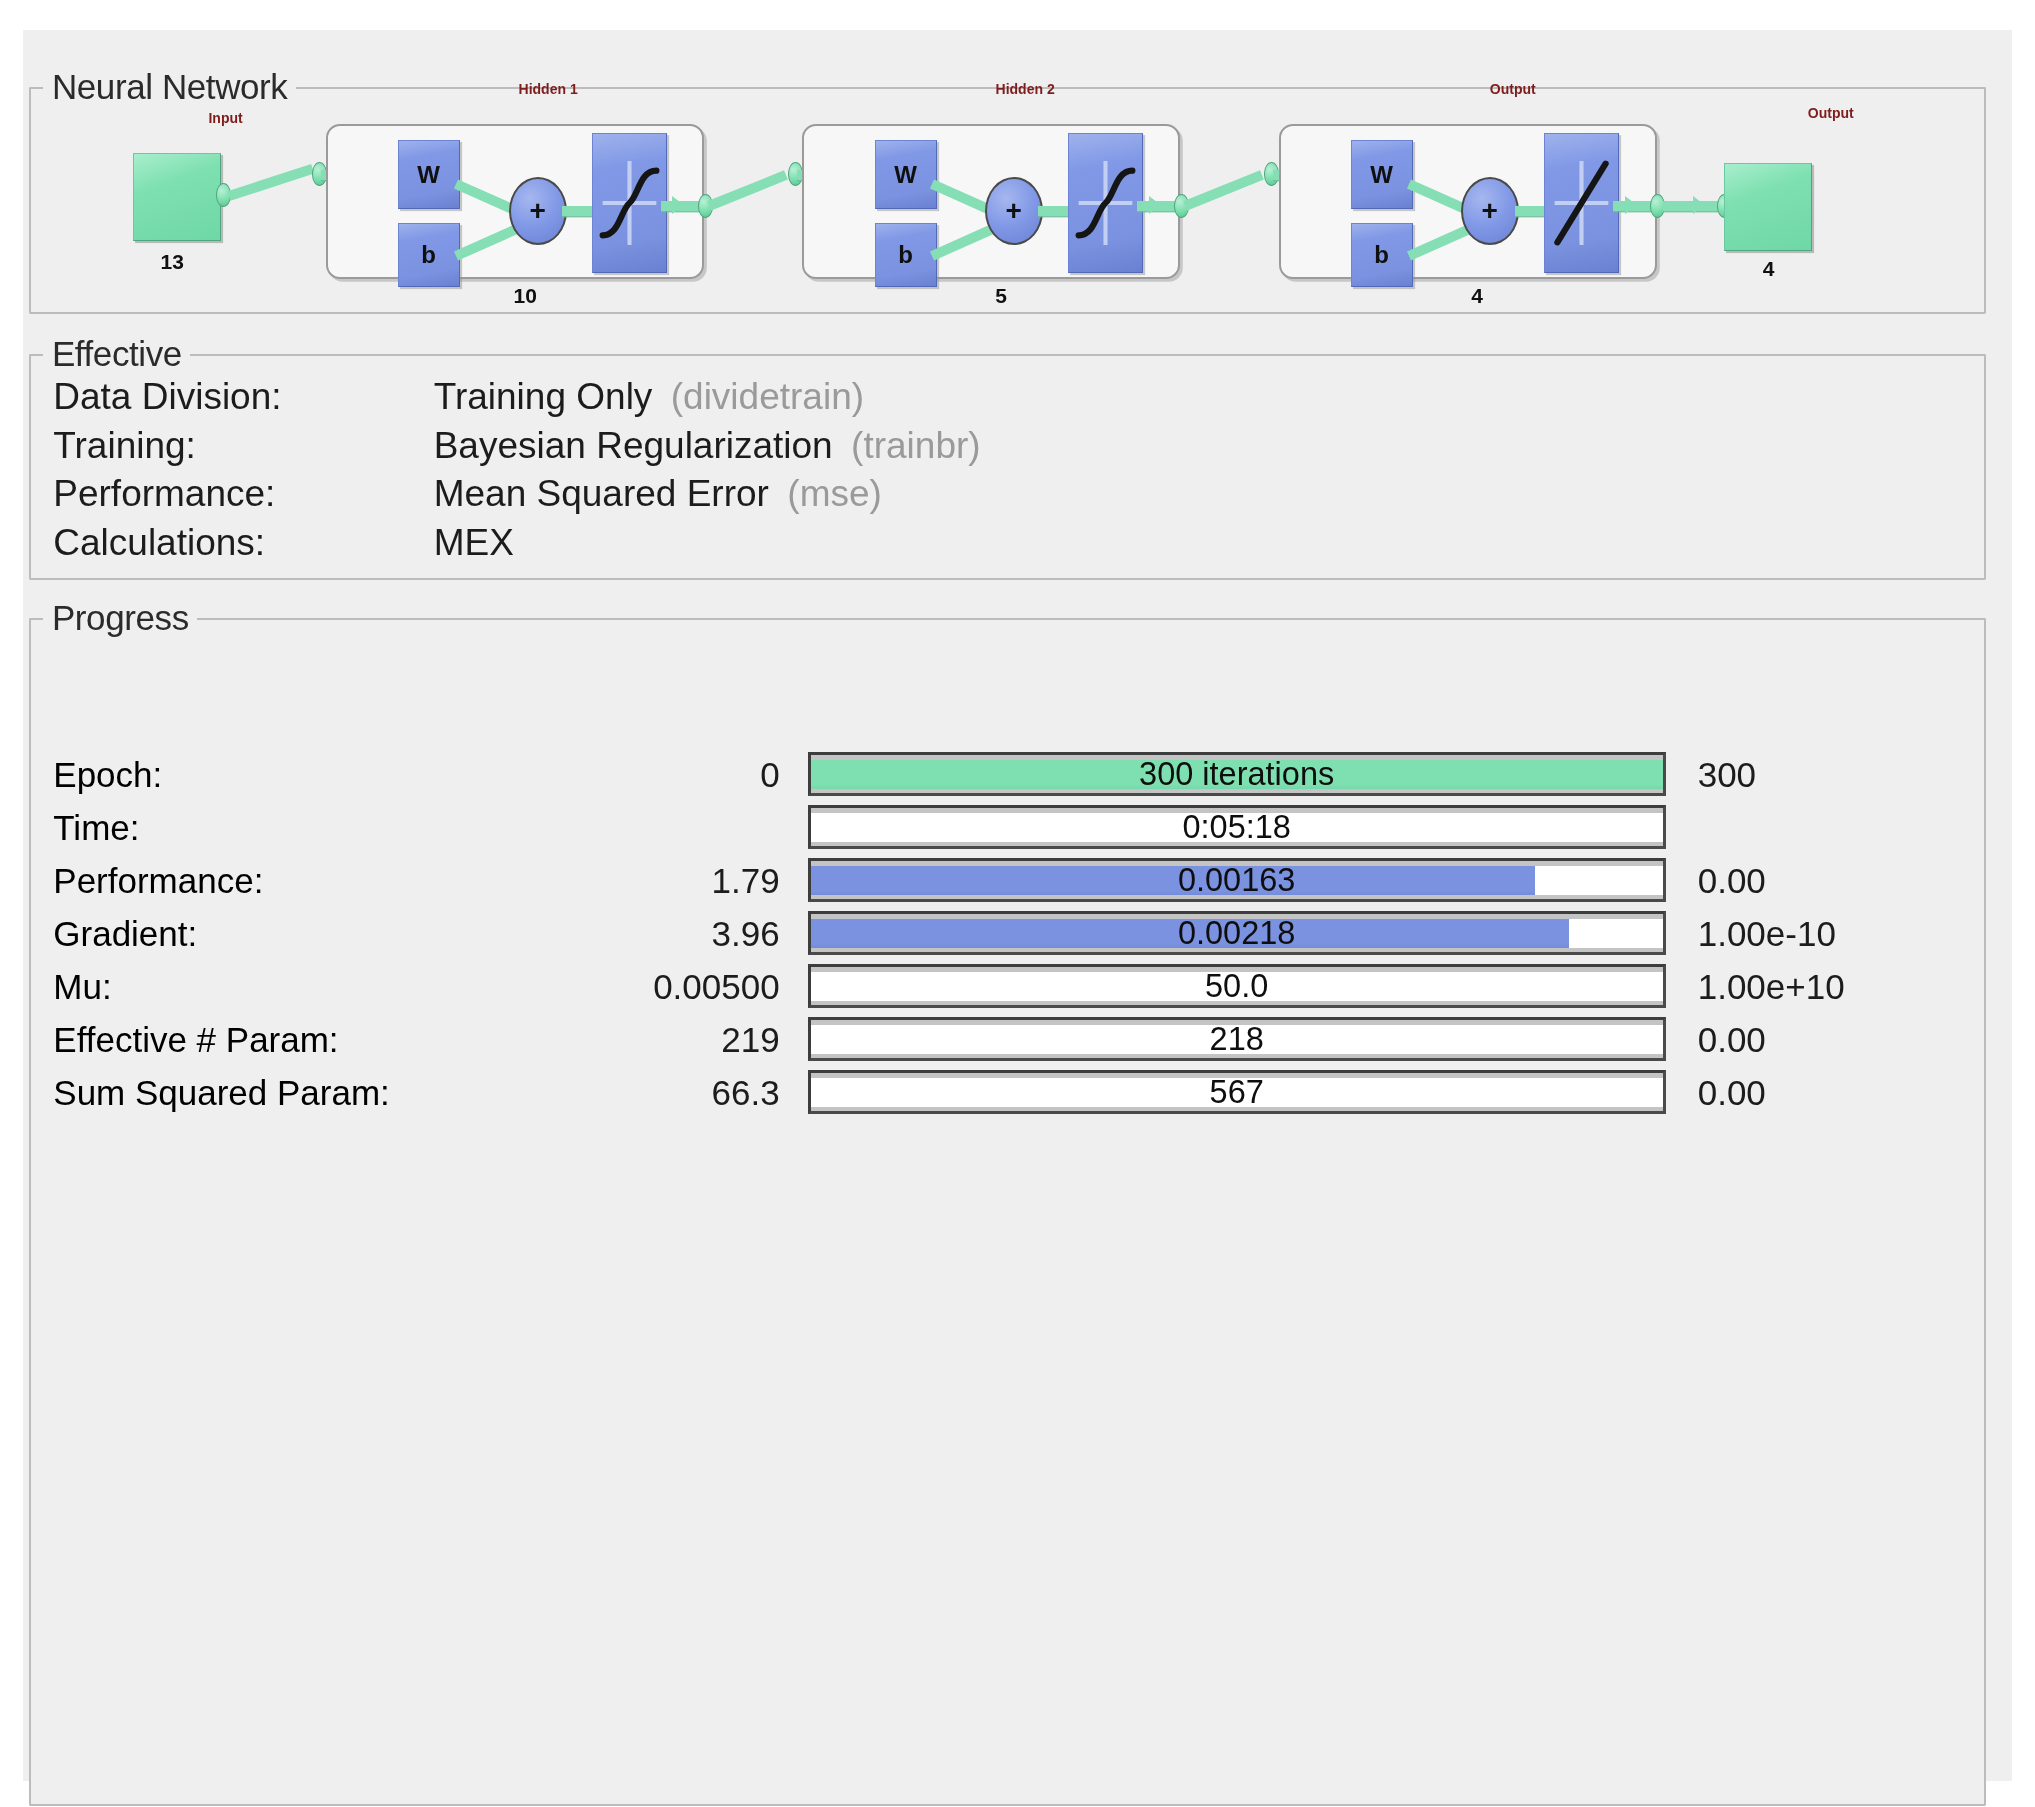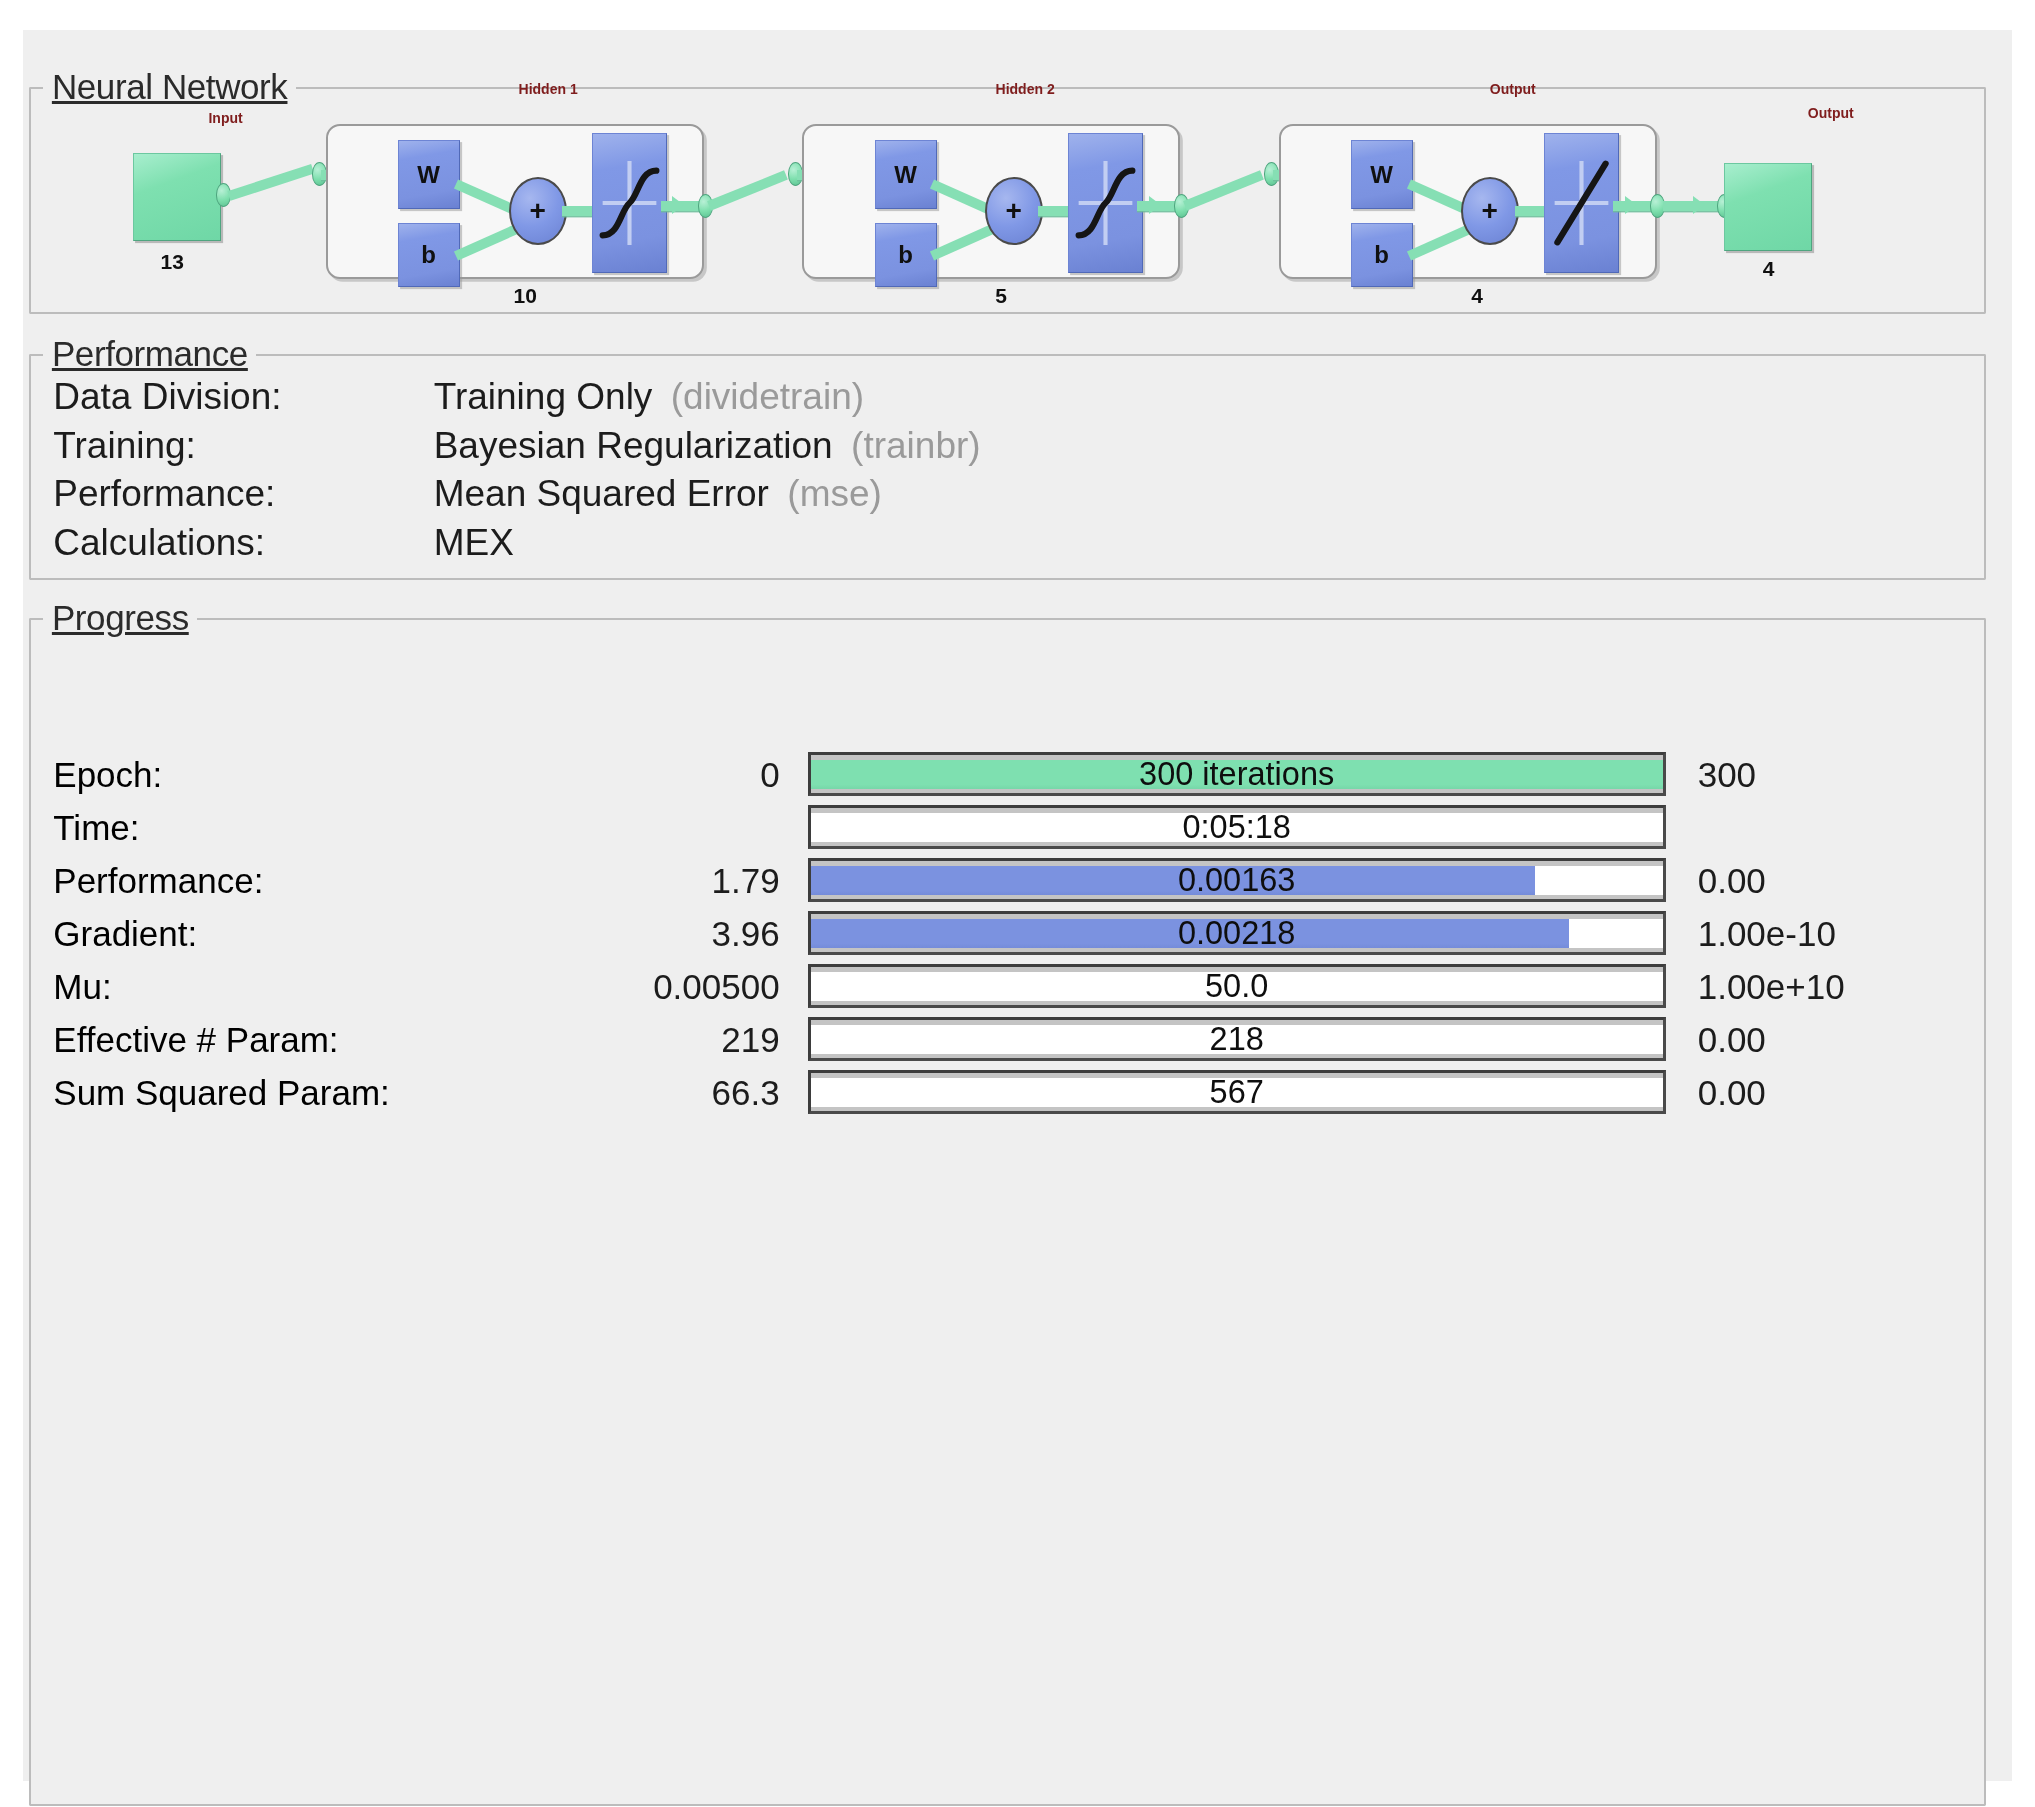--- a/index.html
+++ b/index.html
@@ -39,21 +39,20 @@
     top: -24px;
     left: 12.7px;
     background: #efefef;
     padding: 0 8.5px;
     font-size: 35px;
     font-weight: 400;
     color: #2b2b2b;
     white-space: nowrap;
     line-height: 44px;
     letter-spacing: -0.4px;
-    text-decoration: underline;
   }
 
   #panel-network { left: 5.7px;  top: 57px;   width: 1957px; height: 227px; }
   #panel-algorithms { left: 5.7px; top: 324px; width: 1957px; height: 226px; }
   #panel-progress { left: 5.7px; top: 588px;  width: 1957px; height: 1188px; }
 
   
   #network-canvas {
     position: absolute;
     left: 0; top: 0;
@@ -383,21 +382,21 @@
       <div class="arrow-r" style="left:1662px; top:107px;"></div>
       <div class="node-dot" style="left:1686px; top:105px;"></div>
 
       <div class="nn-label" style="left:1639px; top:15.5px; width:184px;">Output</div>
       <div class="io-block" style="left:1693px; top:74px; width:88px; height:88px;"></div>
       <div class="nn-count" style="left:1646px; top:168px; width:184px;">4</div>
     </div>
   </div>
 
   <div class="groupbox" id="panel-algorithms">
-    <div class="group-title">Performance</div>
+    <div class="group-title">Effective</div>
 
     <div class="alg-row" style="top:20px; left:0; width:100%;">
       <span class="alg-key">Data Division:</span>
       <span class="alg-val">
         <span>Training Only</span><span class="alg-fn">(dividetrain)</span>
       </span>
     </div>
     <div class="alg-row" style="top:69px; left:0; width:100%;">
       <span class="alg-key">Training:</span>
       <span class="alg-val">

